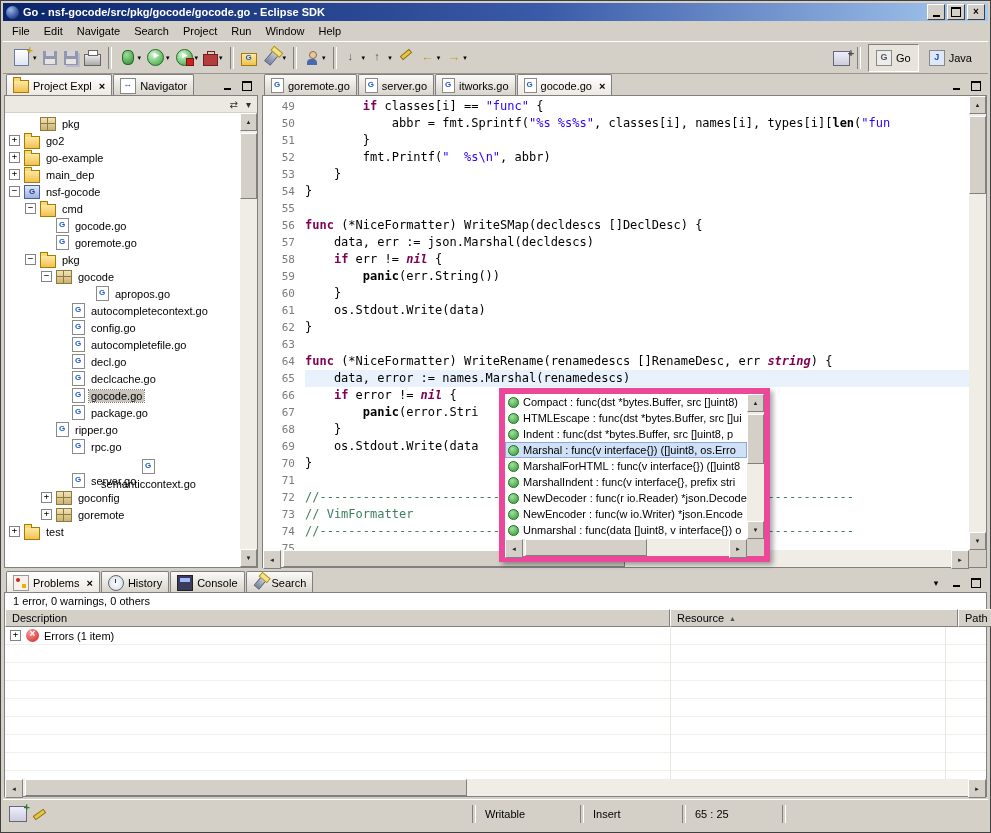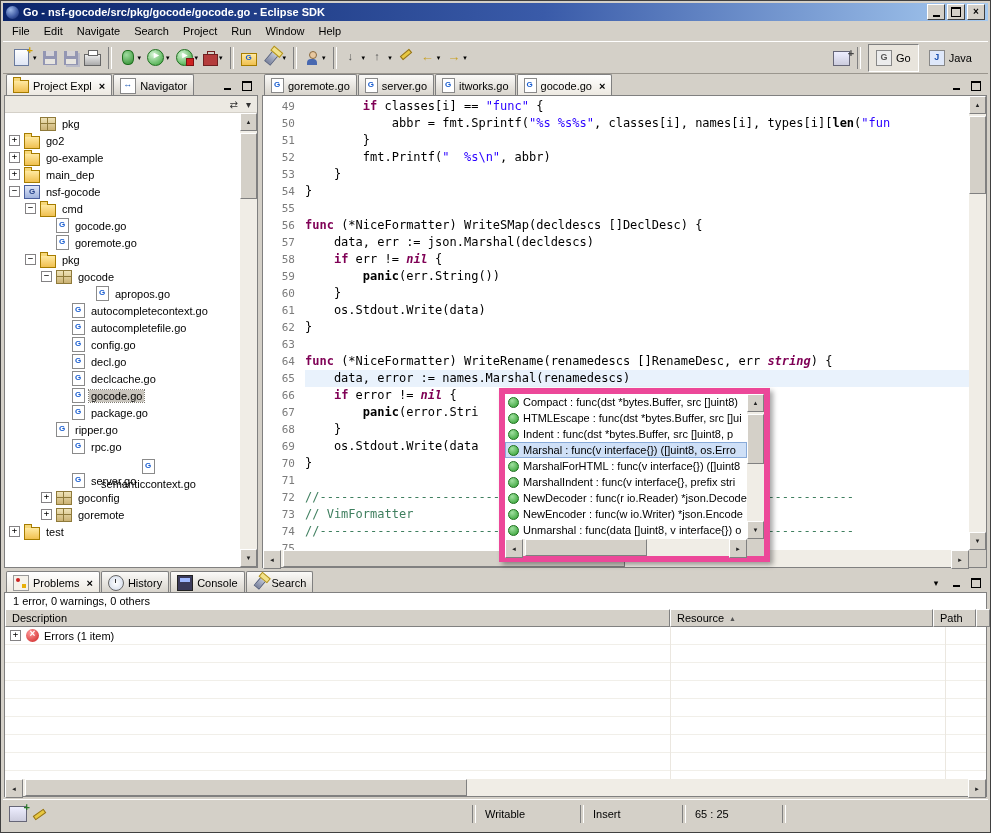--- a/index.html
+++ b/index.html
@@ -345,29 +345,29 @@
           <div class="trow" data-name="tree-item-apropos-go" style="padding-left: 76px;">
             <span class="expsp"></span>
             <span class="ti ti-gofile" data-name="gofile-icon"></span>
             <span class="tlabel" data-name="tree-item-label">apropos.go</span>
           </div>
           <div class="trow" data-name="tree-item-autocompletecontext-go" style="padding-left: 52px;">
             <span class="expsp"></span>
             <span class="ti ti-gofile" data-name="gofile-icon"></span>
             <span class="tlabel" data-name="tree-item-label">autocompletecontext.go</span>
           </div>
+          <div class="trow" data-name="tree-item-config-go" style="padding-left: 52px;">
+            <span class="expsp"></span>
+            <span class="ti ti-gofile" data-name="gofile-icon"></span>
+            <span class="tlabel" data-name="tree-item-label">config.go</span>
+          </div>
           <div class="trow" data-name="tree-item-autocompletefile-go" style="padding-left: 52px;">
             <span class="expsp"></span>
             <span class="ti ti-gofile" data-name="gofile-icon"></span>
             <span class="tlabel" data-name="tree-item-label">autocompletefile.go</span>
-          </div>
-          <div class="trow" data-name="tree-item-config-go" style="padding-left: 52px;">
-            <span class="expsp"></span>
-            <span class="ti ti-gofile" data-name="gofile-icon"></span>
-            <span class="tlabel" data-name="tree-item-label">config.go</span>
           </div>
           <div class="trow" data-name="tree-item-decl-go" style="padding-left: 52px;">
             <span class="expsp"></span>
             <span class="ti ti-gofile" data-name="gofile-icon"></span>
             <span class="tlabel" data-name="tree-item-label">decl.go</span>
           </div>
           <div class="trow" data-name="tree-item-declcache-go" style="padding-left: 52px;">
             <span class="expsp"></span>
             <span class="ti ti-gofile" data-name="gofile-icon"></span>
             <span class="tlabel" data-name="tree-item-label">declcache.go</span>
@@ -617,21 +617,21 @@
       <span class="mmb" data-name="view-maximize-button">
           <span class="g-max" data-name="maximize-icon"></span>
         </span>
     </div>
     <div class="bbody" data-name="problems-body">
       <div class="summary" data-name="problems-summary">1 error, 0 warnings, 0 others</div>
       <div class="phead" data-name="problems-table-header">
           <div class="pcol" data-name="column-header-description" style="width: 665px;">
             <span data-name="column-label">Description</span>
           </div>
-          <div class="pcol" data-name="column-header-resource" style="width: 263px;">
+          <div class="pcol" data-name="column-header-resource" style="width: 288px;">
             <span data-name="column-label">Resource</span>
             <span class="sortarrow" data-name="sort-ascending-icon">▲</span>
           </div>
           <div class="pcol" data-name="column-header-path" style="width: 43px;">
             <span data-name="column-label">Path</span>
           </div>
           <div class="pcol fill" data-name="column-header-filler"></div>
         </div>
       <div class="prows" data-name="problems-rows">
           <div class="prow" data-name="problems-row-errors-1-item">

